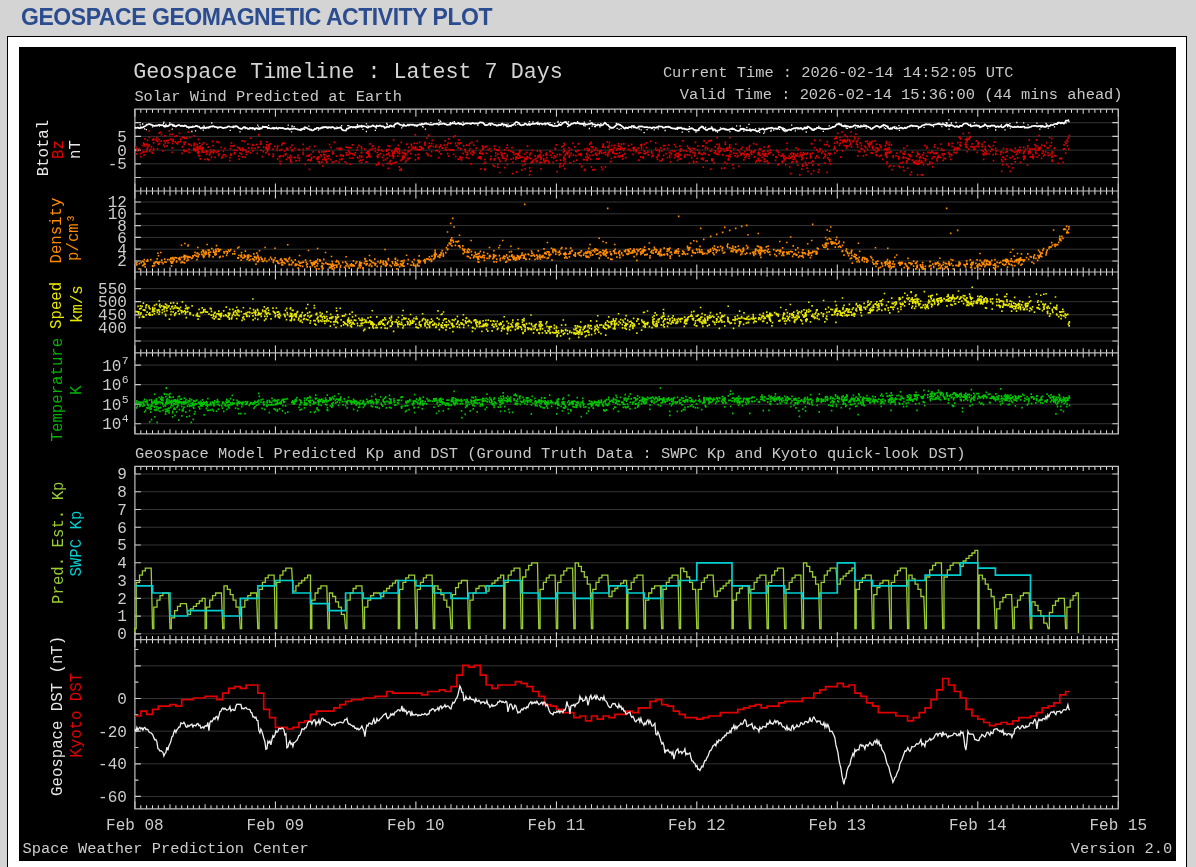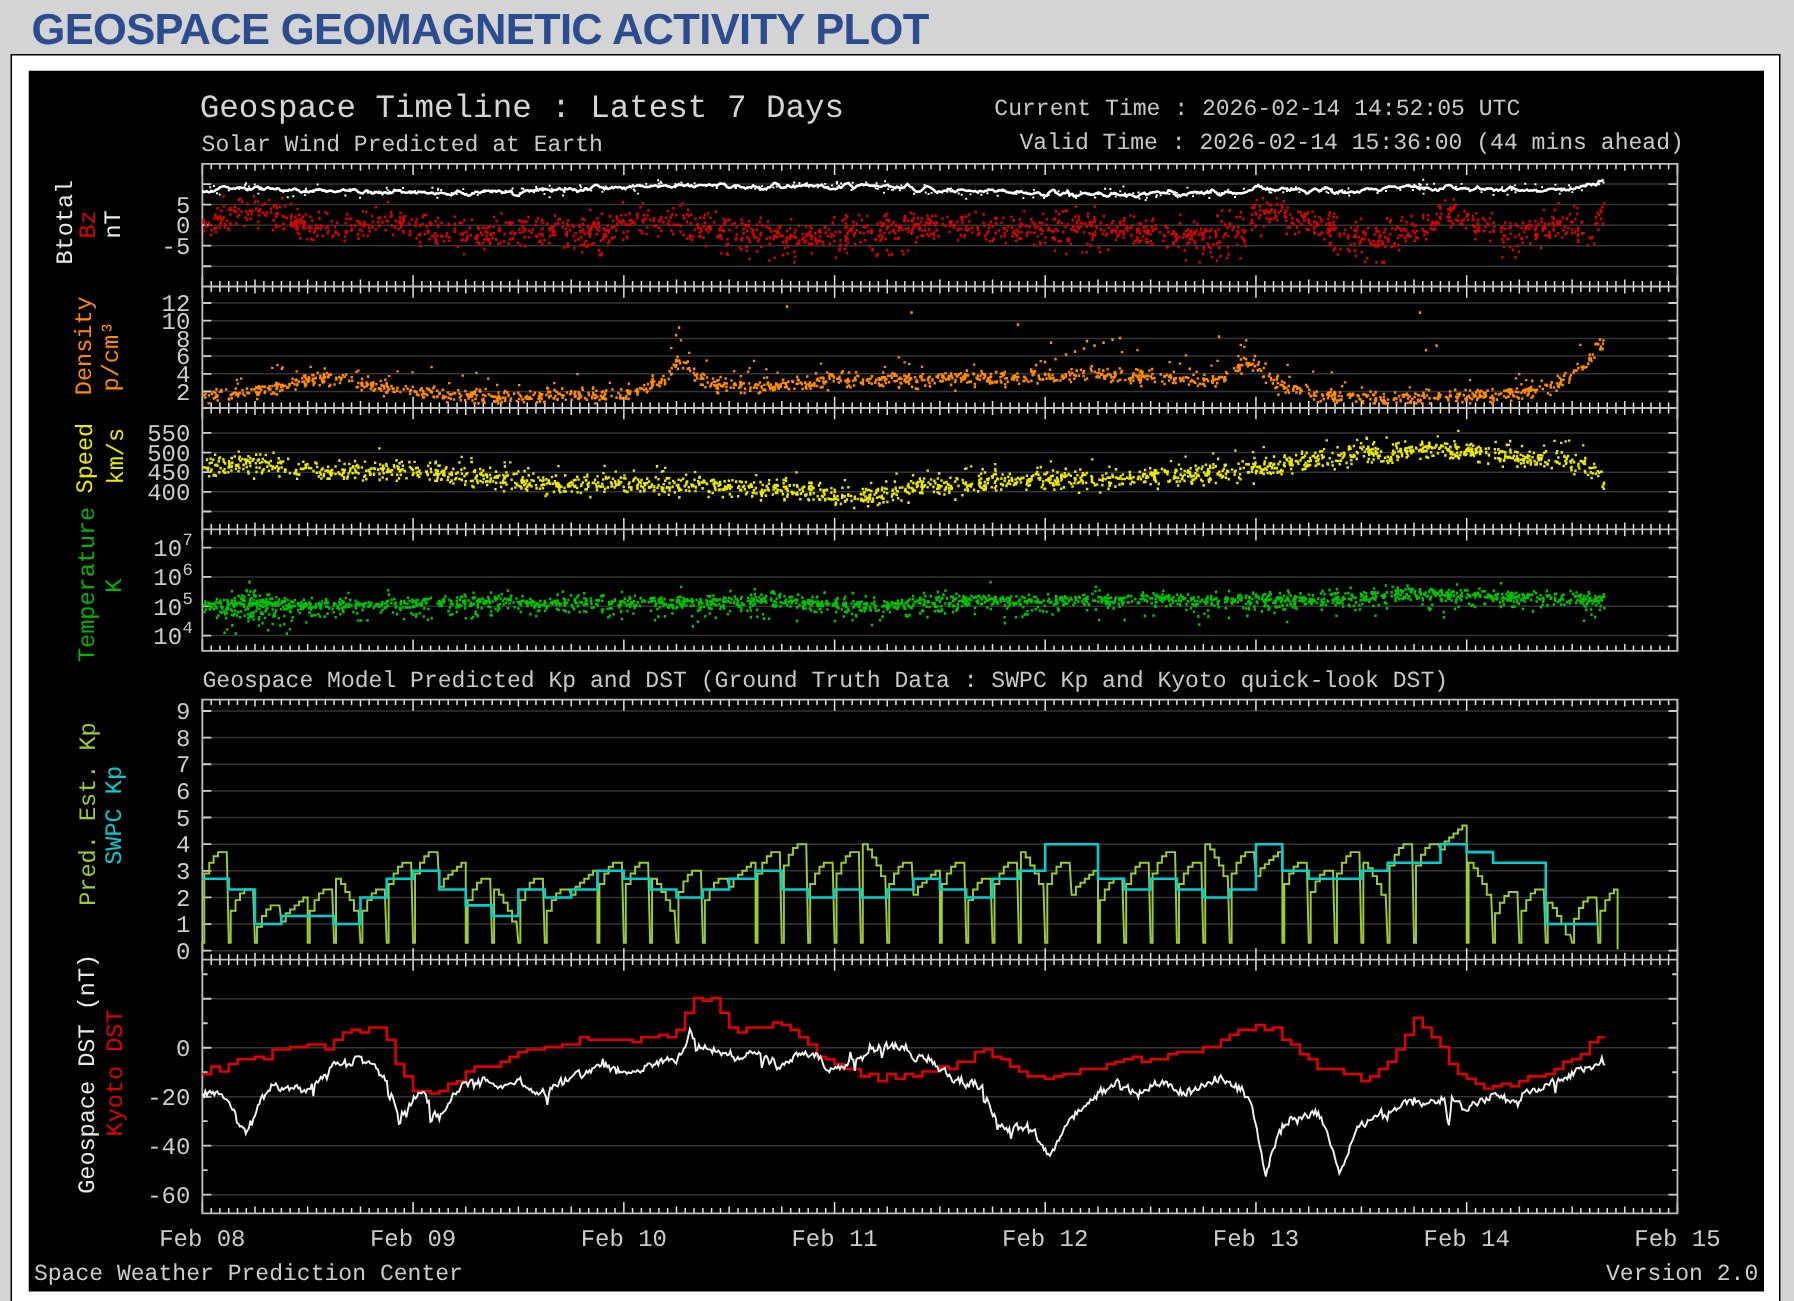--- a/index.html
+++ b/index.html
@@ -1,14 +1,14 @@
 <!DOCTYPE html>
 <html><head><meta charset="utf-8"><style>
 html,body{margin:0;padding:0;background:#d4d4d4;width:1196px;height:867px;overflow:hidden}
-#hdr{position:absolute;left:21px;top:4px;font-family:"Liberation Sans",sans-serif;font-weight:bold;font-size:29px;color:#2b4c8e;letter-spacing:-0.45px}
+#hdr{position:absolute;left:21px;top:4px;font-family:"Liberation Sans",sans-serif;font-weight:bold;font-size:23px;color:#2b4c8e;letter-spacing:-0.45px}
 #box{position:absolute;left:7px;top:35.5px;width:1177.5px;height:910px;background:#ffffff;border:1.7px solid #000}
 #plot{position:absolute;left:19.1px;top:46.6px;filter:blur(0.5px)}
 </style></head><body>
 <div id="hdr">GEOSPACE GEOMAGNETIC ACTIVITY PLOT</div>
 <div id="box"></div>
 <svg id="plot" width="1157.3" height="814.4" viewBox="19.1 46.6 1157.3 814.4">
 <rect x="19.1" y="46.6" width="1157.3" height="814.4" fill="#000000"></rect>
 <path d="M135.0 177.10H1118.4M135.0 163.40H1118.4M135.0 149.70H1118.4M135.0 136.00H1118.4M135.0 122.30H1118.4M135.0 260.60H1118.4M135.0 248.80H1118.4M135.0 237.00H1118.4M135.0 225.20H1118.4M135.0 213.40H1118.4M135.0 201.60H1118.4M135.0 340.60H1118.4M135.0 327.50H1118.4M135.0 314.40H1118.4M135.0 301.30H1118.4M135.0 288.20H1118.4M135.0 423.35H1118.4M135.0 403.80H1118.4M135.0 384.25H1118.4M135.0 364.70H1118.4M135.0 633.40H1118.4M135.0 615.64H1118.4M135.0 597.89H1118.4M135.0 580.13H1118.4M135.0 562.38H1118.4M135.0 544.62H1118.4M135.0 526.86H1118.4M135.0 509.11H1118.4M135.0 491.35H1118.4M135.0 473.60H1118.4M135.0 665.44H1118.4M135.0 698.10H1118.4M135.0 730.76H1118.4M135.0 763.42H1118.4M135.0 796.08H1118.4" stroke="#343434" stroke-width="1" fill="none"></path>
 <path d="M135.0 177.10h6M1118.4 177.10h-6M135.0 163.40h6M1118.4 163.40h-6M135.0 149.70h6M1118.4 149.70h-6M135.0 136.00h6M1118.4 136.00h-6M135.0 122.30h6M1118.4 122.30h-6M135.0 260.60h6M1118.4 260.60h-6M135.0 248.80h6M1118.4 248.80h-6M135.0 237.00h6M1118.4 237.00h-6M135.0 225.20h6M1118.4 225.20h-6M135.0 213.40h6M1118.4 213.40h-6M135.0 201.60h6M1118.4 201.60h-6M135.0 340.60h6M1118.4 340.60h-6M135.0 327.50h6M1118.4 327.50h-6M135.0 314.40h6M1118.4 314.40h-6M135.0 301.30h6M1118.4 301.30h-6M135.0 288.20h6M1118.4 288.20h-6M135.0 423.35h6M1118.4 423.35h-6M135.0 403.80h6M1118.4 403.80h-6M135.0 384.25h6M1118.4 384.25h-6M135.0 364.70h6M1118.4 364.70h-6M135.0 633.40h6M1118.4 633.40h-6M135.0 615.64h6M1118.4 615.64h-6M135.0 597.89h6M1118.4 597.89h-6M135.0 580.13h6M1118.4 580.13h-6M135.0 562.38h6M1118.4 562.38h-6M135.0 544.62h6M1118.4 544.62h-6M135.0 526.86h6M1118.4 526.86h-6M135.0 509.11h6M1118.4 509.11h-6M135.0 491.35h6M1118.4 491.35h-6M135.0 473.60h6M1118.4 473.60h-6M135.0 665.44h6M1118.4 665.44h-6M135.0 698.10h6M1118.4 698.10h-6M135.0 730.76h6M1118.4 730.76h-6M135.0 763.42h6M1118.4 763.42h-6M135.0 796.08h6M1118.4 796.08h-6M135.0 649.11h3.5M1118.4 649.11h-3.5M135.0 681.77h3.5M1118.4 681.77h-3.5M135.0 714.43h3.5M1118.4 714.43h-3.5M135.0 747.09h3.5M1118.4 747.09h-3.5M135.0 779.75h3.5M1118.4 779.75h-3.5" stroke="#cccccc" stroke-width="1.2" fill="none"></path>
 <path d="M135.0 108.8V116.3M140.9 108.8V112.4M146.7 108.8V112.4M152.6 108.8V112.4M158.4 108.8V112.4M164.3 108.8V112.4M170.1 108.8V113.4M176.0 108.8V112.4M181.8 108.8V112.4M187.7 108.8V112.4M193.5 108.8V112.4M199.4 108.8V112.4M205.2 108.8V113.4M211.1 108.8V112.4M217.0 108.8V112.4M222.8 108.8V112.4M228.7 108.8V112.4M234.5 108.8V112.4M240.4 108.8V113.4M246.2 108.8V112.4M252.1 108.8V112.4M257.9 108.8V112.4M263.8 108.8V112.4M269.6 108.8V112.4M275.5 108.8V116.3M281.3 108.8V112.4M287.2 108.8V112.4M293.0 108.8V112.4M298.9 108.8V112.4M304.8 108.8V112.4M310.6 108.8V113.4M316.5 108.8V112.4M322.3 108.8V112.4M328.2 108.8V112.4M334.0 108.8V112.4M339.9 108.8V112.4M345.7 108.8V113.4M351.6 108.8V112.4M357.4 108.8V112.4M363.3 108.8V112.4M369.1 108.8V112.4M375.0 108.8V112.4M380.9 108.8V113.4M386.7 108.8V112.4M392.6 108.8V112.4M398.4 108.8V112.4M404.3 108.8V112.4M410.1 108.8V112.4M416.0 108.8V116.3M421.8 108.8V112.4M427.7 108.8V112.4M433.5 108.8V112.4M439.4 108.8V112.4M445.2 108.8V112.4M451.1 108.8V113.4M456.9 108.8V112.4M462.8 108.8V112.4M468.7 108.8V112.4M474.5 108.8V112.4M480.4 108.8V112.4M486.2 108.8V113.4M492.1 108.8V112.4M497.9 108.8V112.4M503.8 108.8V112.4M509.6 108.8V112.4M515.5 108.8V112.4M521.3 108.8V113.4M527.2 108.8V112.4M533.0 108.8V112.4M538.9 108.8V112.4M544.8 108.8V112.4M550.6 108.8V112.4M556.5 108.8V116.3M562.3 108.8V112.4M568.2 108.8V112.4M574.0 108.8V112.4M579.9 108.8V112.4M585.7 108.8V112.4M591.6 108.8V113.4M597.4 108.8V112.4M603.3 108.8V112.4M609.1 108.8V112.4M615.0 108.8V112.4M620.8 108.8V112.4M626.7 108.8V113.4M632.6 108.8V112.4M638.4 108.8V112.4M644.3 108.8V112.4M650.1 108.8V112.4M656.0 108.8V112.4M661.8 108.8V113.4M667.7 108.8V112.4M673.5 108.8V112.4M679.4 108.8V112.4M685.2 108.8V112.4M691.1 108.8V112.4M696.9 108.8V116.3M702.8 108.8V112.4M708.7 108.8V112.4M714.5 108.8V112.4M720.4 108.8V112.4M726.2 108.8V112.4M732.1 108.8V113.4M737.9 108.8V112.4M743.8 108.8V112.4M749.6 108.8V112.4M755.5 108.8V112.4M761.3 108.8V112.4M767.2 108.8V113.4M773.0 108.8V112.4M778.9 108.8V112.4M784.7 108.8V112.4M790.6 108.8V112.4M796.5 108.8V112.4M802.3 108.8V113.4M808.2 108.8V112.4M814.0 108.8V112.4M819.9 108.8V112.4M825.7 108.8V112.4M831.6 108.8V112.4M837.4 108.8V116.3M843.3 108.8V112.4M849.1 108.8V112.4M855.0 108.8V112.4M860.8 108.8V112.4M866.7 108.8V112.4M872.6 108.8V113.4M878.4 108.8V112.4M884.3 108.8V112.4M890.1 108.8V112.4M896.0 108.8V112.4M901.8 108.8V112.4M907.7 108.8V113.4M913.5 108.8V112.4M919.4 108.8V112.4M925.2 108.8V112.4M931.1 108.8V112.4M936.9 108.8V112.4M942.8 108.8V113.4M948.6 108.8V112.4M954.5 108.8V112.4M960.4 108.8V112.4M966.2 108.8V112.4M972.1 108.8V112.4M977.9 108.8V116.3M983.8 108.8V112.4M989.6 108.8V112.4M995.5 108.8V112.4M1001.3 108.8V112.4M1007.2 108.8V112.4M1013.0 108.8V113.4M1018.9 108.8V112.4M1024.7 108.8V112.4M1030.6 108.8V112.4M1036.5 108.8V112.4M1042.3 108.8V112.4M1048.2 108.8V113.4M1054.0 108.8V112.4M1059.9 108.8V112.4M1065.7 108.8V112.4M1071.6 108.8V112.4M1077.4 108.8V112.4M1083.3 108.8V113.4M1089.1 108.8V112.4M1095.0 108.8V112.4M1100.8 108.8V112.4M1106.7 108.8V112.4M1112.5 108.8V112.4M1118.4 108.8V116.3M135.0 183.1V198.1M140.9 187.0V194.2M146.7 187.0V194.2M152.6 187.0V194.2M158.4 187.0V194.2M164.3 187.0V194.2M170.1 186.0V195.2M176.0 187.0V194.2M181.8 187.0V194.2M187.7 187.0V194.2M193.5 187.0V194.2M199.4 187.0V194.2M205.2 186.0V195.2M211.1 187.0V194.2M217.0 187.0V194.2M222.8 187.0V194.2M228.7 187.0V194.2M234.5 187.0V194.2M240.4 186.0V195.2M246.2 187.0V194.2M252.1 187.0V194.2M257.9 187.0V194.2M263.8 187.0V194.2M269.6 187.0V194.2M275.5 183.1V198.1M281.3 187.0V194.2M287.2 187.0V194.2M293.0 187.0V194.2M298.9 187.0V194.2M304.8 187.0V194.2M310.6 186.0V195.2M316.5 187.0V194.2M322.3 187.0V194.2M328.2 187.0V194.2M334.0 187.0V194.2M339.9 187.0V194.2M345.7 186.0V195.2M351.6 187.0V194.2M357.4 187.0V194.2M363.3 187.0V194.2M369.1 187.0V194.2M375.0 187.0V194.2M380.9 186.0V195.2M386.7 187.0V194.2M392.6 187.0V194.2M398.4 187.0V194.2M404.3 187.0V194.2M410.1 187.0V194.2M416.0 183.1V198.1M421.8 187.0V194.2M427.7 187.0V194.2M433.5 187.0V194.2M439.4 187.0V194.2M445.2 187.0V194.2M451.1 186.0V195.2M456.9 187.0V194.2M462.8 187.0V194.2M468.7 187.0V194.2M474.5 187.0V194.2M480.4 187.0V194.2M486.2 186.0V195.2M492.1 187.0V194.2M497.9 187.0V194.2M503.8 187.0V194.2M509.6 187.0V194.2M515.5 187.0V194.2M521.3 186.0V195.2M527.2 187.0V194.2M533.0 187.0V194.2M538.9 187.0V194.2M544.8 187.0V194.2M550.6 187.0V194.2M556.5 183.1V198.1M562.3 187.0V194.2M568.2 187.0V194.2M574.0 187.0V194.2M579.9 187.0V194.2M585.7 187.0V194.2M591.6 186.0V195.2M597.4 187.0V194.2M603.3 187.0V194.2M609.1 187.0V194.2M615.0 187.0V194.2M620.8 187.0V194.2M626.7 186.0V195.2M632.6 187.0V194.2M638.4 187.0V194.2M644.3 187.0V194.2M650.1 187.0V194.2M656.0 187.0V194.2M661.8 186.0V195.2M667.7 187.0V194.2M673.5 187.0V194.2M679.4 187.0V194.2M685.2 187.0V194.2M691.1 187.0V194.2M696.9 183.1V198.1M702.8 187.0V194.2M708.7 187.0V194.2M714.5 187.0V194.2M720.4 187.0V194.2M726.2 187.0V194.2M732.1 186.0V195.2M737.9 187.0V194.2M743.8 187.0V194.2M749.6 187.0V194.2M755.5 187.0V194.2M761.3 187.0V194.2M767.2 186.0V195.2M773.0 187.0V194.2M778.9 187.0V194.2M784.7 187.0V194.2M790.6 187.0V194.2M796.5 187.0V194.2M802.3 186.0V195.2M808.2 187.0V194.2M814.0 187.0V194.2M819.9 187.0V194.2M825.7 187.0V194.2M831.6 187.0V194.2M837.4 183.1V198.1M843.3 187.0V194.2M849.1 187.0V194.2M855.0 187.0V194.2M860.8 187.0V194.2M866.7 187.0V194.2M872.6 186.0V195.2M878.4 187.0V194.2M884.3 187.0V194.2M890.1 187.0V194.2M896.0 187.0V194.2M901.8 187.0V194.2M907.7 186.0V195.2M913.5 187.0V194.2M919.4 187.0V194.2M925.2 187.0V194.2M931.1 187.0V194.2M936.9 187.0V194.2M942.8 186.0V195.2M948.6 187.0V194.2M954.5 187.0V194.2M960.4 187.0V194.2M966.2 187.0V194.2M972.1 187.0V194.2M977.9 183.1V198.1M983.8 187.0V194.2M989.6 187.0V194.2M995.5 187.0V194.2M1001.3 187.0V194.2M1007.2 187.0V194.2M1013.0 186.0V195.2M1018.9 187.0V194.2M1024.7 187.0V194.2M1030.6 187.0V194.2M1036.5 187.0V194.2M1042.3 187.0V194.2M1048.2 186.0V195.2M1054.0 187.0V194.2M1059.9 187.0V194.2M1065.7 187.0V194.2M1071.6 187.0V194.2M1077.4 187.0V194.2M1083.3 186.0V195.2M1089.1 187.0V194.2M1095.0 187.0V194.2M1100.8 187.0V194.2M1106.7 187.0V194.2M1112.5 187.0V194.2M1118.4 183.1V198.1M135.0 264.1V279.1M140.9 268.0V275.2M146.7 268.0V275.2M152.6 268.0V275.2M158.4 268.0V275.2M164.3 268.0V275.2M170.1 267.0V276.2M176.0 268.0V275.2M181.8 268.0V275.2M187.7 268.0V275.2M193.5 268.0V275.2M199.4 268.0V275.2M205.2 267.0V276.2M211.1 268.0V275.2M217.0 268.0V275.2M222.8 268.0V275.2M228.7 268.0V275.2M234.5 268.0V275.2M240.4 267.0V276.2M246.2 268.0V275.2M252.1 268.0V275.2M257.9 268.0V275.2M263.8 268.0V275.2M269.6 268.0V275.2M275.5 264.1V279.1M281.3 268.0V275.2M287.2 268.0V275.2M293.0 268.0V275.2M298.9 268.0V275.2M304.8 268.0V275.2M310.6 267.0V276.2M316.5 268.0V275.2M322.3 268.0V275.2M328.2 268.0V275.2M334.0 268.0V275.2M339.9 268.0V275.2M345.7 267.0V276.2M351.6 268.0V275.2M357.4 268.0V275.2M363.3 268.0V275.2M369.1 268.0V275.2M375.0 268.0V275.2M380.9 267.0V276.2M386.7 268.0V275.2M392.6 268.0V275.2M398.4 268.0V275.2M404.3 268.0V275.2M410.1 268.0V275.2M416.0 264.1V279.1M421.8 268.0V275.2M427.7 268.0V275.2M433.5 268.0V275.2M439.4 268.0V275.2M445.2 268.0V275.2M451.1 267.0V276.2M456.9 268.0V275.2M462.8 268.0V275.2M468.7 268.0V275.2M474.5 268.0V275.2M480.4 268.0V275.2M486.2 267.0V276.2M492.1 268.0V275.2M497.9 268.0V275.2M503.8 268.0V275.2M509.6 268.0V275.2M515.5 268.0V275.2M521.3 267.0V276.2M527.2 268.0V275.2M533.0 268.0V275.2M538.9 268.0V275.2M544.8 268.0V275.2M550.6 268.0V275.2M556.5 264.1V279.1M562.3 268.0V275.2M568.2 268.0V275.2M574.0 268.0V275.2M579.9 268.0V275.2M585.7 268.0V275.2M591.6 267.0V276.2M597.4 268.0V275.2M603.3 268.0V275.2M609.1 268.0V275.2M615.0 268.0V275.2M620.8 268.0V275.2M626.7 267.0V276.2M632.6 268.0V275.2M638.4 268.0V275.2M644.3 268.0V275.2M650.1 268.0V275.2M656.0 268.0V275.2M661.8 267.0V276.2M667.7 268.0V275.2M673.5 268.0V275.2M679.4 268.0V275.2M685.2 268.0V275.2M691.1 268.0V275.2M696.9 264.1V279.1M702.8 268.0V275.2M708.7 268.0V275.2M714.5 268.0V275.2M720.4 268.0V275.2M726.2 268.0V275.2M732.1 267.0V276.2M737.9 268.0V275.2M743.8 268.0V275.2M749.6 268.0V275.2M755.5 268.0V275.2M761.3 268.0V275.2M767.2 267.0V276.2M773.0 268.0V275.2M778.9 268.0V275.2M784.7 268.0V275.2M790.6 268.0V275.2M796.5 268.0V275.2M802.3 267.0V276.2M808.2 268.0V275.2M814.0 268.0V275.2M819.9 268.0V275.2M825.7 268.0V275.2M831.6 268.0V275.2M837.4 264.1V279.1M843.3 268.0V275.2M849.1 268.0V275.2M855.0 268.0V275.2M860.8 268.0V275.2M866.7 268.0V275.2M872.6 267.0V276.2M878.4 268.0V275.2M884.3 268.0V275.2M890.1 268.0V275.2M896.0 268.0V275.2M901.8 268.0V275.2M907.7 267.0V276.2M913.5 268.0V275.2M919.4 268.0V275.2M925.2 268.0V275.2M931.1 268.0V275.2M936.9 268.0V275.2M942.8 267.0V276.2M948.6 268.0V275.2M954.5 268.0V275.2M960.4 268.0V275.2M966.2 268.0V275.2M972.1 268.0V275.2M977.9 264.1V279.1M983.8 268.0V275.2M989.6 268.0V275.2M995.5 268.0V275.2M1001.3 268.0V275.2M1007.2 268.0V275.2M1013.0 267.0V276.2M1018.9 268.0V275.2M1024.7 268.0V275.2M1030.6 268.0V275.2M1036.5 268.0V275.2M1042.3 268.0V275.2M1048.2 267.0V276.2M1054.0 268.0V275.2M1059.9 268.0V275.2M1065.7 268.0V275.2M1071.6 268.0V275.2M1077.4 268.0V275.2M1083.3 267.0V276.2M1089.1 268.0V275.2M1095.0 268.0V275.2M1100.8 268.0V275.2M1106.7 268.0V275.2M1112.5 268.0V275.2M1118.4 264.1V279.1M135.0 345.0V360.0M140.9 348.9V356.1M146.7 348.9V356.1M152.6 348.9V356.1M158.4 348.9V356.1M164.3 348.9V356.1M170.1 347.9V357.1M176.0 348.9V356.1M181.8 348.9V356.1M187.7 348.9V356.1M193.5 348.9V356.1M199.4 348.9V356.1M205.2 347.9V357.1M211.1 348.9V356.1M217.0 348.9V356.1M222.8 348.9V356.1M228.7 348.9V356.1M234.5 348.9V356.1M240.4 347.9V357.1M246.2 348.9V356.1M252.1 348.9V356.1M257.9 348.9V356.1M263.8 348.9V356.1M269.6 348.9V356.1M275.5 345.0V360.0M281.3 348.9V356.1M287.2 348.9V356.1M293.0 348.9V356.1M298.9 348.9V356.1M304.8 348.9V356.1M310.6 347.9V357.1M316.5 348.9V356.1M322.3 348.9V356.1M328.2 348.9V356.1M334.0 348.9V356.1M339.9 348.9V356.1M345.7 347.9V357.1M351.6 348.9V356.1M357.4 348.9V356.1M363.3 348.9V356.1M369.1 348.9V356.1M375.0 348.9V356.1M380.9 347.9V357.1M386.7 348.9V356.1M392.6 348.9V356.1M398.4 348.9V356.1M404.3 348.9V356.1M410.1 348.9V356.1M416.0 345.0V360.0M421.8 348.9V356.1M427.7 348.9V356.1M433.5 348.9V356.1M439.4 348.9V356.1M445.2 348.9V356.1M451.1 347.9V357.1M456.9 348.9V356.1M462.8 348.9V356.1M468.7 348.9V356.1M474.5 348.9V356.1M480.4 348.9V356.1M486.2 347.9V357.1M492.1 348.9V356.1M497.9 348.9V356.1M503.8 348.9V356.1M509.6 348.9V356.1M515.5 348.9V356.1M521.3 347.9V357.1M527.2 348.9V356.1M533.0 348.9V356.1M538.9 348.9V356.1M544.8 348.9V356.1M550.6 348.9V356.1M556.5 345.0V360.0M562.3 348.9V356.1M568.2 348.9V356.1M574.0 348.9V356.1M579.9 348.9V356.1M585.7 348.9V356.1M591.6 347.9V357.1M597.4 348.9V356.1M603.3 348.9V356.1M609.1 348.9V356.1M615.0 348.9V356.1M620.8 348.9V356.1M626.7 347.9V357.1M632.6 348.9V356.1M638.4 348.9V356.1M644.3 348.9V356.1M650.1 348.9V356.1M656.0 348.9V356.1M661.8 347.9V357.1M667.7 348.9V356.1M673.5 348.9V356.1M679.4 348.9V356.1M685.2 348.9V356.1M691.1 348.9V356.1M696.9 345.0V360.0M702.8 348.9V356.1M708.7 348.9V356.1M714.5 348.9V356.1M720.4 348.9V356.1M726.2 348.9V356.1M732.1 347.9V357.1M737.9 348.9V356.1M743.8 348.9V356.1M749.6 348.9V356.1M755.5 348.9V356.1M761.3 348.9V356.1M767.2 347.9V357.1M773.0 348.9V356.1M778.9 348.9V356.1M784.7 348.9V356.1M790.6 348.9V356.1M796.5 348.9V356.1M802.3 347.9V357.1M808.2 348.9V356.1M814.0 348.9V356.1M819.9 348.9V356.1M825.7 348.9V356.1M831.6 348.9V356.1M837.4 345.0V360.0M843.3 348.9V356.1M849.1 348.9V356.1M855.0 348.9V356.1M860.8 348.9V356.1M866.7 348.9V356.1M872.6 347.9V357.1M878.4 348.9V356.1M884.3 348.9V356.1M890.1 348.9V356.1M896.0 348.9V356.1M901.8 348.9V356.1M907.7 347.9V357.1M913.5 348.9V356.1M919.4 348.9V356.1M925.2 348.9V356.1M931.1 348.9V356.1M936.9 348.9V356.1M942.8 347.9V357.1M948.6 348.9V356.1M954.5 348.9V356.1M960.4 348.9V356.1M966.2 348.9V356.1M972.1 348.9V356.1M977.9 345.0V360.0M983.8 348.9V356.1M989.6 348.9V356.1M995.5 348.9V356.1M1001.3 348.9V356.1M1007.2 348.9V356.1M1013.0 347.9V357.1M1018.9 348.9V356.1M1024.7 348.9V356.1M1030.6 348.9V356.1M1036.5 348.9V356.1M1042.3 348.9V356.1M1048.2 347.9V357.1M1054.0 348.9V356.1M1059.9 348.9V356.1M1065.7 348.9V356.1M1071.6 348.9V356.1M1077.4 348.9V356.1M1083.3 347.9V357.1M1089.1 348.9V356.1M1095.0 348.9V356.1M1100.8 348.9V356.1M1106.7 348.9V356.1M1112.5 348.9V356.1M1118.4 345.0V360.0M135.0 426.0V433.5M140.9 429.9V433.5M146.7 429.9V433.5M152.6 429.9V433.5M158.4 429.9V433.5M164.3 429.9V433.5M170.1 428.9V433.5M176.0 429.9V433.5M181.8 429.9V433.5M187.7 429.9V433.5M193.5 429.9V433.5M199.4 429.9V433.5M205.2 428.9V433.5M211.1 429.9V433.5M217.0 429.9V433.5M222.8 429.9V433.5M228.7 429.9V433.5M234.5 429.9V433.5M240.4 428.9V433.5M246.2 429.9V433.5M252.1 429.9V433.5M257.9 429.9V433.5M263.8 429.9V433.5M269.6 429.9V433.5M275.5 426.0V433.5M281.3 429.9V433.5M287.2 429.9V433.5M293.0 429.9V433.5M298.9 429.9V433.5M304.8 429.9V433.5M310.6 428.9V433.5M316.5 429.9V433.5M322.3 429.9V433.5M328.2 429.9V433.5M334.0 429.9V433.5M339.9 429.9V433.5M345.7 428.9V433.5M351.6 429.9V433.5M357.4 429.9V433.5M363.3 429.9V433.5M369.1 429.9V433.5M375.0 429.9V433.5M380.9 428.9V433.5M386.7 429.9V433.5M392.6 429.9V433.5M398.4 429.9V433.5M404.3 429.9V433.5M410.1 429.9V433.5M416.0 426.0V433.5M421.8 429.9V433.5M427.7 429.9V433.5M433.5 429.9V433.5M439.4 429.9V433.5M445.2 429.9V433.5M451.1 428.9V433.5M456.9 429.9V433.5M462.8 429.9V433.5M468.7 429.9V433.5M474.5 429.9V433.5M480.4 429.9V433.5M486.2 428.9V433.5M492.1 429.9V433.5M497.9 429.9V433.5M503.8 429.9V433.5M509.6 429.9V433.5M515.5 429.9V433.5M521.3 428.9V433.5M527.2 429.9V433.5M533.0 429.9V433.5M538.9 429.9V433.5M544.8 429.9V433.5M550.6 429.9V433.5M556.5 426.0V433.5M562.3 429.9V433.5M568.2 429.9V433.5M574.0 429.9V433.5M579.9 429.9V433.5M585.7 429.9V433.5M591.6 428.9V433.5M597.4 429.9V433.5M603.3 429.9V433.5M609.1 429.9V433.5M615.0 429.9V433.5M620.8 429.9V433.5M626.7 428.9V433.5M632.6 429.9V433.5M638.4 429.9V433.5M644.3 429.9V433.5M650.1 429.9V433.5M656.0 429.9V433.5M661.8 428.9V433.5M667.7 429.9V433.5M673.5 429.9V433.5M679.4 429.9V433.5M685.2 429.9V433.5M691.1 429.9V433.5M696.9 426.0V433.5M702.8 429.9V433.5M708.7 429.9V433.5M714.5 429.9V433.5M720.4 429.9V433.5M726.2 429.9V433.5M732.1 428.9V433.5M737.9 429.9V433.5M743.8 429.9V433.5M749.6 429.9V433.5M755.5 429.9V433.5M761.3 429.9V433.5M767.2 428.9V433.5M773.0 429.9V433.5M778.9 429.9V433.5M784.7 429.9V433.5M790.6 429.9V433.5M796.5 429.9V433.5M802.3 428.9V433.5M808.2 429.9V433.5M814.0 429.9V433.5M819.9 429.9V433.5M825.7 429.9V433.5M831.6 429.9V433.5M837.4 426.0V433.5M843.3 429.9V433.5M849.1 429.9V433.5M855.0 429.9V433.5M860.8 429.9V433.5M866.7 429.9V433.5M872.6 428.9V433.5M878.4 429.9V433.5M884.3 429.9V433.5M890.1 429.9V433.5M896.0 429.9V433.5M901.8 429.9V433.5M907.7 428.9V433.5M913.5 429.9V433.5M919.4 429.9V433.5M925.2 429.9V433.5M931.1 429.9V433.5M936.9 429.9V433.5M942.8 428.9V433.5M948.6 429.9V433.5M954.5 429.9V433.5M960.4 429.9V433.5M966.2 429.9V433.5M972.1 429.9V433.5M977.9 426.0V433.5M983.8 429.9V433.5M989.6 429.9V433.5M995.5 429.9V433.5M1001.3 429.9V433.5M1007.2 429.9V433.5M1013.0 428.9V433.5M1018.9 429.9V433.5M1024.7 429.9V433.5M1030.6 429.9V433.5M1036.5 429.9V433.5M1042.3 429.9V433.5M1048.2 428.9V433.5M1054.0 429.9V433.5M1059.9 429.9V433.5M1065.7 429.9V433.5M1071.6 429.9V433.5M1077.4 429.9V433.5M1083.3 428.9V433.5M1089.1 429.9V433.5M1095.0 429.9V433.5M1100.8 429.9V433.5M1106.7 429.9V433.5M1112.5 429.9V433.5M1118.4 426.0V433.5M135.0 466.0V473.5M140.9 466.0V469.6M146.7 466.0V469.6M152.6 466.0V469.6M158.4 466.0V469.6M164.3 466.0V469.6M170.1 466.0V470.6M176.0 466.0V469.6M181.8 466.0V469.6M187.7 466.0V469.6M193.5 466.0V469.6M199.4 466.0V469.6M205.2 466.0V470.6M211.1 466.0V469.6M217.0 466.0V469.6M222.8 466.0V469.6M228.7 466.0V469.6M234.5 466.0V469.6M240.4 466.0V470.6M246.2 466.0V469.6M252.1 466.0V469.6M257.9 466.0V469.6M263.8 466.0V469.6M269.6 466.0V469.6M275.5 466.0V473.5M281.3 466.0V469.6M287.2 466.0V469.6M293.0 466.0V469.6M298.9 466.0V469.6M304.8 466.0V469.6M310.6 466.0V470.6M316.5 466.0V469.6M322.3 466.0V469.6M328.2 466.0V469.6M334.0 466.0V469.6M339.9 466.0V469.6M345.7 466.0V470.6M351.6 466.0V469.6M357.4 466.0V469.6M363.3 466.0V469.6M369.1 466.0V469.6M375.0 466.0V469.6M380.9 466.0V470.6M386.7 466.0V469.6M392.6 466.0V469.6M398.4 466.0V469.6M404.3 466.0V469.6M410.1 466.0V469.6M416.0 466.0V473.5M421.8 466.0V469.6M427.7 466.0V469.6M433.5 466.0V469.6M439.4 466.0V469.6M445.2 466.0V469.6M451.1 466.0V470.6M456.9 466.0V469.6M462.8 466.0V469.6M468.7 466.0V469.6M474.5 466.0V469.6M480.4 466.0V469.6M486.2 466.0V470.6M492.1 466.0V469.6M497.9 466.0V469.6M503.8 466.0V469.6M509.6 466.0V469.6M515.5 466.0V469.6M521.3 466.0V470.6M527.2 466.0V469.6M533.0 466.0V469.6M538.9 466.0V469.6M544.8 466.0V469.6M550.6 466.0V469.6M556.5 466.0V473.5M562.3 466.0V469.6M568.2 466.0V469.6M574.0 466.0V469.6M579.9 466.0V469.6M585.7 466.0V469.6M591.6 466.0V470.6M597.4 466.0V469.6M603.3 466.0V469.6M609.1 466.0V469.6M615.0 466.0V469.6M620.8 466.0V469.6M626.7 466.0V470.6M632.6 466.0V469.6M638.4 466.0V469.6M644.3 466.0V469.6M650.1 466.0V469.6M656.0 466.0V469.6M661.8 466.0V470.6M667.7 466.0V469.6M673.5 466.0V469.6M679.4 466.0V469.6M685.2 466.0V469.6M691.1 466.0V469.6M696.9 466.0V473.5M702.8 466.0V469.6M708.7 466.0V469.6M714.5 466.0V469.6M720.4 466.0V469.6M726.2 466.0V469.6M732.1 466.0V470.6M737.9 466.0V469.6M743.8 466.0V469.6M749.6 466.0V469.6M755.5 466.0V469.6M761.3 466.0V469.6M767.2 466.0V470.6M773.0 466.0V469.6M778.9 466.0V469.6M784.7 466.0V469.6M790.6 466.0V469.6M796.5 466.0V469.6M802.3 466.0V470.6M808.2 466.0V469.6M814.0 466.0V469.6M819.9 466.0V469.6M825.7 466.0V469.6M831.6 466.0V469.6M837.4 466.0V473.5M843.3 466.0V469.6M849.1 466.0V469.6M855.0 466.0V469.6M860.8 466.0V469.6M866.7 466.0V469.6M872.6 466.0V470.6M878.4 466.0V469.6M884.3 466.0V469.6M890.1 466.0V469.6M896.0 466.0V469.6M901.8 466.0V469.6M907.7 466.0V470.6M913.5 466.0V469.6M919.4 466.0V469.6M925.2 466.0V469.6M931.1 466.0V469.6M936.9 466.0V469.6M942.8 466.0V470.6M948.6 466.0V469.6M954.5 466.0V469.6M960.4 466.0V469.6M966.2 466.0V469.6M972.1 466.0V469.6M977.9 466.0V473.5M983.8 466.0V469.6M989.6 466.0V469.6M995.5 466.0V469.6M1001.3 466.0V469.6M1007.2 466.0V469.6M1013.0 466.0V470.6M1018.9 466.0V469.6M1024.7 466.0V469.6M1030.6 466.0V469.6M1036.5 466.0V469.6M1042.3 466.0V469.6M1048.2 466.0V470.6M1054.0 466.0V469.6M1059.9 466.0V469.6M1065.7 466.0V469.6M1071.6 466.0V469.6M1077.4 466.0V469.6M1083.3 466.0V470.6M1089.1 466.0V469.6M1095.0 466.0V469.6M1100.8 466.0V469.6M1106.7 466.0V469.6M1112.5 466.0V469.6M1118.4 466.0V473.5M135.0 631.8V646.8M140.9 635.7V642.9M146.7 635.7V642.9M152.6 635.7V642.9M158.4 635.7V642.9M164.3 635.7V642.9M170.1 634.7V643.9M176.0 635.7V642.9M181.8 635.7V642.9M187.7 635.7V642.9M193.5 635.7V642.9M199.4 635.7V642.9M205.2 634.7V643.9M211.1 635.7V642.9M217.0 635.7V642.9M222.8 635.7V642.9M228.7 635.7V642.9M234.5 635.7V642.9M240.4 634.7V643.9M246.2 635.7V642.9M252.1 635.7V642.9M257.9 635.7V642.9M263.8 635.7V642.9M269.6 635.7V642.9M275.5 631.8V646.8M281.3 635.7V642.9M287.2 635.7V642.9M293.0 635.7V642.9M298.9 635.7V642.9M304.8 635.7V642.9M310.6 634.7V643.9M316.5 635.7V642.9M322.3 635.7V642.9M328.2 635.7V642.9M334.0 635.7V642.9M339.9 635.7V642.9M345.7 634.7V643.9M351.6 635.7V642.9M357.4 635.7V642.9M363.3 635.7V642.9M369.1 635.7V642.9M375.0 635.7V642.9M380.9 634.7V643.9M386.7 635.7V642.9M392.6 635.7V642.9M398.4 635.7V642.9M404.3 635.7V642.9M410.1 635.7V642.9M416.0 631.8V646.8M421.8 635.7V642.9M427.7 635.7V642.9M433.5 635.7V642.9M439.4 635.7V642.9M445.2 635.7V642.9M451.1 634.7V643.9M456.9 635.7V642.9M462.8 635.7V642.9M468.7 635.7V642.9M474.5 635.7V642.9M480.4 635.7V642.9M486.2 634.7V643.9M492.1 635.7V642.9M497.9 635.7V642.9M503.8 635.7V642.9M509.6 635.7V642.9M515.5 635.7V642.9M521.3 634.7V643.9M527.2 635.7V642.9M533.0 635.7V642.9M538.9 635.7V642.9M544.8 635.7V642.9M550.6 635.7V642.9M556.5 631.8V646.8M562.3 635.7V642.9M568.2 635.7V642.9M574.0 635.7V642.9M579.9 635.7V642.9M585.7 635.7V642.9M591.6 634.7V643.9M597.4 635.7V642.9M603.3 635.7V642.9M609.1 635.7V642.9M615.0 635.7V642.9M620.8 635.7V642.9M626.7 634.7V643.9M632.6 635.7V642.9M638.4 635.7V642.9M644.3 635.7V642.9M650.1 635.7V642.9M656.0 635.7V642.9M661.8 634.7V643.9M667.7 635.7V642.9M673.5 635.7V642.9M679.4 635.7V642.9M685.2 635.7V642.9M691.1 635.7V642.9M696.9 631.8V646.8M702.8 635.7V642.9M708.7 635.7V642.9M714.5 635.7V642.9M720.4 635.7V642.9M726.2 635.7V642.9M732.1 634.7V643.9M737.9 635.7V642.9M743.8 635.7V642.9M749.6 635.7V642.9M755.5 635.7V642.9M761.3 635.7V642.9M767.2 634.7V643.9M773.0 635.7V642.9M778.9 635.7V642.9M784.7 635.7V642.9M790.6 635.7V642.9M796.5 635.7V642.9M802.3 634.7V643.9M808.2 635.7V642.9M814.0 635.7V642.9M819.9 635.7V642.9M825.7 635.7V642.9M831.6 635.7V642.9M837.4 631.8V646.8M843.3 635.7V642.9M849.1 635.7V642.9M855.0 635.7V642.9M860.8 635.7V642.9M866.7 635.7V642.9M872.6 634.7V643.9M878.4 635.7V642.9M884.3 635.7V642.9M890.1 635.7V642.9M896.0 635.7V642.9M901.8 635.7V642.9M907.7 634.7V643.9M913.5 635.7V642.9M919.4 635.7V642.9M925.2 635.7V642.9M931.1 635.7V642.9M936.9 635.7V642.9M942.8 634.7V643.9M948.6 635.7V642.9M954.5 635.7V642.9M960.4 635.7V642.9M966.2 635.7V642.9M972.1 635.7V642.9M977.9 631.8V646.8M983.8 635.7V642.9M989.6 635.7V642.9M995.5 635.7V642.9M1001.3 635.7V642.9M1007.2 635.7V642.9M1013.0 634.7V643.9M1018.9 635.7V642.9M1024.7 635.7V642.9M1030.6 635.7V642.9M1036.5 635.7V642.9M1042.3 635.7V642.9M1048.2 634.7V643.9M1054.0 635.7V642.9M1059.9 635.7V642.9M1065.7 635.7V642.9M1071.6 635.7V642.9M1077.4 635.7V642.9M1083.3 634.7V643.9M1089.1 635.7V642.9M1095.0 635.7V642.9M1100.8 635.7V642.9M1106.7 635.7V642.9M1112.5 635.7V642.9M1118.4 631.8V646.8M135.0 801.0V808.5M140.9 804.9V808.5M146.7 804.9V808.5M152.6 804.9V808.5M158.4 804.9V808.5M164.3 804.9V808.5M170.1 803.9V808.5M176.0 804.9V808.5M181.8 804.9V808.5M187.7 804.9V808.5M193.5 804.9V808.5M199.4 804.9V808.5M205.2 803.9V808.5M211.1 804.9V808.5M217.0 804.9V808.5M222.8 804.9V808.5M228.7 804.9V808.5M234.5 804.9V808.5M240.4 803.9V808.5M246.2 804.9V808.5M252.1 804.9V808.5M257.9 804.9V808.5M263.8 804.9V808.5M269.6 804.9V808.5M275.5 801.0V808.5M281.3 804.9V808.5M287.2 804.9V808.5M293.0 804.9V808.5M298.9 804.9V808.5M304.8 804.9V808.5M310.6 803.9V808.5M316.5 804.9V808.5M322.3 804.9V808.5M328.2 804.9V808.5M334.0 804.9V808.5M339.9 804.9V808.5M345.7 803.9V808.5M351.6 804.9V808.5M357.4 804.9V808.5M363.3 804.9V808.5M369.1 804.9V808.5M375.0 804.9V808.5M380.9 803.9V808.5M386.7 804.9V808.5M392.6 804.9V808.5M398.4 804.9V808.5M404.3 804.9V808.5M410.1 804.9V808.5M416.0 801.0V808.5M421.8 804.9V808.5M427.7 804.9V808.5M433.5 804.9V808.5M439.4 804.9V808.5M445.2 804.9V808.5M451.1 803.9V808.5M456.9 804.9V808.5M462.8 804.9V808.5M468.7 804.9V808.5M474.5 804.9V808.5M480.4 804.9V808.5M486.2 803.9V808.5M492.1 804.9V808.5M497.9 804.9V808.5M503.8 804.9V808.5M509.6 804.9V808.5M515.5 804.9V808.5M521.3 803.9V808.5M527.2 804.9V808.5M533.0 804.9V808.5M538.9 804.9V808.5M544.8 804.9V808.5M550.6 804.9V808.5M556.5 801.0V808.5M562.3 804.9V808.5M568.2 804.9V808.5M574.0 804.9V808.5M579.9 804.9V808.5M585.7 804.9V808.5M591.6 803.9V808.5M597.4 804.9V808.5M603.3 804.9V808.5M609.1 804.9V808.5M615.0 804.9V808.5M620.8 804.9V808.5M626.7 803.9V808.5M632.6 804.9V808.5M638.4 804.9V808.5M644.3 804.9V808.5M650.1 804.9V808.5M656.0 804.9V808.5M661.8 803.9V808.5M667.7 804.9V808.5M673.5 804.9V808.5M679.4 804.9V808.5M685.2 804.9V808.5M691.1 804.9V808.5M696.9 801.0V808.5M702.8 804.9V808.5M708.7 804.9V808.5M714.5 804.9V808.5M720.4 804.9V808.5M726.2 804.9V808.5M732.1 803.9V808.5M737.9 804.9V808.5M743.8 804.9V808.5M749.6 804.9V808.5M755.5 804.9V808.5M761.3 804.9V808.5M767.2 803.9V808.5M773.0 804.9V808.5M778.9 804.9V808.5M784.7 804.9V808.5M790.6 804.9V808.5M796.5 804.9V808.5M802.3 803.9V808.5M808.2 804.9V808.5M814.0 804.9V808.5M819.9 804.9V808.5M825.7 804.9V808.5M831.6 804.9V808.5M837.4 801.0V808.5M843.3 804.9V808.5M849.1 804.9V808.5M855.0 804.9V808.5M860.8 804.9V808.5M866.7 804.9V808.5M872.6 803.9V808.5M878.4 804.9V808.5M884.3 804.9V808.5M890.1 804.9V808.5M896.0 804.9V808.5M901.8 804.9V808.5M907.7 803.9V808.5M913.5 804.9V808.5M919.4 804.9V808.5M925.2 804.9V808.5M931.1 804.9V808.5M936.9 804.9V808.5M942.8 803.9V808.5M948.6 804.9V808.5M954.5 804.9V808.5M960.4 804.9V808.5M966.2 804.9V808.5M972.1 804.9V808.5M977.9 801.0V808.5M983.8 804.9V808.5M989.6 804.9V808.5M995.5 804.9V808.5M1001.3 804.9V808.5M1007.2 804.9V808.5M1013.0 803.9V808.5M1018.9 804.9V808.5M1024.7 804.9V808.5M1030.6 804.9V808.5M1036.5 804.9V808.5M1042.3 804.9V808.5M1048.2 803.9V808.5M1054.0 804.9V808.5M1059.9 804.9V808.5M1065.7 804.9V808.5M1071.6 804.9V808.5M1077.4 804.9V808.5M1083.3 803.9V808.5M1089.1 804.9V808.5M1095.0 804.9V808.5M1100.8 804.9V808.5M1106.7 804.9V808.5M1112.5 804.9V808.5M1118.4 801.0V808.5" stroke="#e4e4e4" stroke-width="1" fill="none"></path>

